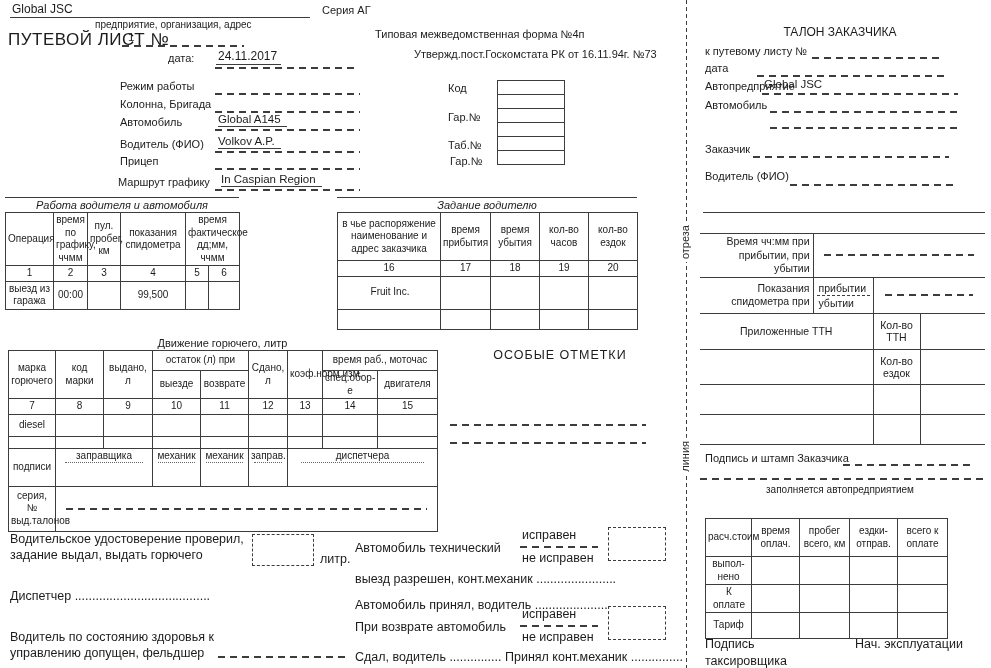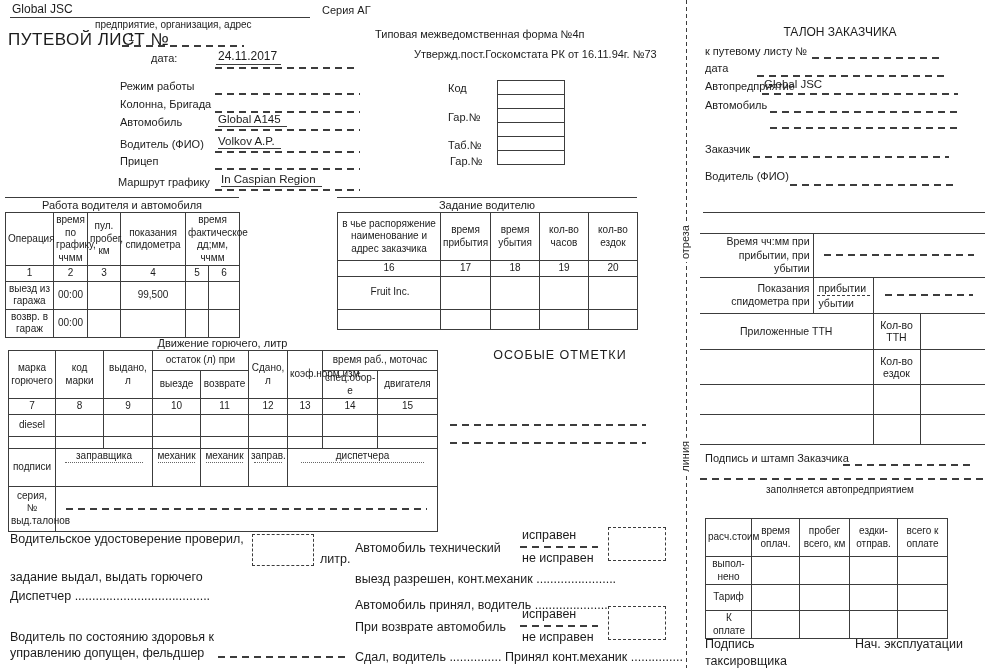--- a/index.html
+++ b/index.html
@@ -9,21 +9,21 @@
   .abs { position:absolute; }
   .dash { background-image:repeating-linear-gradient(to right,#3c3c3c 0 7px,transparent 7px 12px); height:2px; }
   .vdash { background-image:repeating-linear-gradient(to bottom,#3c3c3c 0 4px,transparent 4px 7px); width:1px; }
   .hline { border-top:1px solid #3c3c3c; }
   .sm { font-size:10px; }
   .md { font-size:11px; }
   .lg { font-size:12.5px; }
   .center { text-align:center; }
   table { border-collapse:collapse; table-layout:fixed; }
   .grid td { border:1px solid #3c3c3c; text-align:center; vertical-align:middle; padding:1px 2px; font-size:10px; line-height:1.25; color:#1c1c1c; }
-  .tbl-title { border-top:1px solid #3c3c3c; text-align:center; font-size:11px; padding-top:1px; }
+  .tbl-title { border-top:1px solid #3c3c3c; text-align:center; font-size:11px; padding-top:1px;font-style:italic; }
   .plain-title { text-align:center; font-size:11px; }
   .sig { display:flex; flex-direction:column; justify-content:space-between; height:100%; }
   .sig .dots { border-bottom:1px dotted #666; width:85%; margin:0 auto; }
   .dbox { border:1.5px dashed #3c3c3c; background:#fff; }
   .tm td { border:none; vertical-align:middle; font-size:10.5px; padding:1px 3px; }
   .tm .bt { border-top:1px solid #3c3c3c; }
   .tm .bb { border-bottom:1px solid #3c3c3c; }
   .tm .br { border-right:1px solid #3c3c3c; }
   .tm .bl { border-left:1px solid #3c3c3c; }
   .tm .lbl { text-align:right; line-height:1.3;margin-top:16px; }
@@ -43,21 +43,21 @@
   <div class="abs md" style="left:322px; top:4px;">Серия АГ</div>
   <div class="abs sm" style="left:95px; top:19px;">предприятие, организация, адрес</div>
 
   <div class="abs" style="left:8px; top:30px; font-size:17px; letter-spacing:0.5px;">ПУТЕВОЙ ЛИСТ №</div>
   <div class="abs" style="left:128px; top:31px; font-size:11.5px;">1</div>
   <div class="abs dash" style="left:122px; top:45px; width:122px;"></div>
 
   <div class="abs md" style="left:375px; top:28px;">Типовая межведомственная форма №4п</div>
   <div class="abs md" style="left:373px; top:48px;margin-left:41px;">Утвержд.пост.Госкомстата РК от 16.11.94г. №73</div>
 
-  <div class="abs md" style="left:151px; top:52px;">дата:</div>
+  <div class="abs md" style="left:168px; top:52px;">дата:</div>
   <div class="abs usol" style="left:216px; top:49px; font-size:12px; padding:0 4px 1px 2px;">24.11.2017</div>
   <div class="abs dash" style="left:215px; top:67px; width:142px;"></div>
 
   <div class="abs md flabel" style="left:120px; top:80px;text-align:right;">Режим работы</div>
   <div class="abs dash" style="left:215px; top:93px; width:145px;"></div>
 
   <div class="abs md flabel" style="left:120px; top:98px;">Колонна, Бригада</div>
   <div class="abs dash" style="left:215px; top:111px; width:145px;"></div>
 
   <div class="abs md flabel" style="left:120px; top:116px;">Автомобиль</div>
@@ -126,28 +126,20 @@
       <td>3</td>
       <td>4</td>
       <td>5</td>
       <td>6</td>
     </tr>
     <tr>
       <td style="height:26px;">выезд из гаража</td>
       <td>00:00</td>
       <td></td>
       <td>99,500</td>
-      <td></td>
-      <td></td>
-    </tr>
-    <tr>
-      <td style="height:24px;">возвр. в гараж</td>
-      <td>00:00</td>
-      <td></td>
-      <td></td>
       <td></td>
       <td></td>
     </tr>
   </tbody>
     </table>
 
   <div class="abs tbl-title" style="left:337px; top:197px; width:300px;">Задание водителю</div>
   <table class="abs grid" style="left:337px; top:212px; width:300px;">
     <colgroup>
         <col style="width:103px">
@@ -290,21 +282,21 @@
           </td>
     </tr>
   </tbody>
     </table>
 
   <div class="abs caps center" style="left:470px; top:348px; width:180px; font-size:12.5px;">ОСОБЫЕ ОТМЕТКИ</div>
   <div class="abs dash" style="left:450px; top:424px; width:196px;"></div>
   <div class="abs dash" style="left:450px; top:442px; width:196px;"></div>
 
   <div class="abs lg" style="left:10px; top:532px;">Водительское удостоверение проверил,</div>
-  <div class="abs lg" style="left:10px; top:548px;margin-top:22px;">задание выдал, выдать горючего</div>
+  <div class="abs lg" style="left:10px; top:548px;">задание выдал, выдать горючего</div>
   <div class="abs dbox" style="left:252px; top:534px; width:62px; height:32px;"></div>
   <div class="abs lg" style="left:320px; top:552px;">литр.</div>
 
   <div class="abs lg" style="left:10px; top:589px;"><span>Диспетчер</span> <span>.......................................</span></div>
 
   <div class="abs lg" style="left:10px; top:630px;">Водитель по состоянию здоровья к</div>
   <div class="abs lg" style="left:10px; top:646px;">управлению допущен, фельдшер</div>
   <div class="abs dash" style="left:218px; top:656px; width:128px;"></div>
 
   <div class="abs lg" style="left:355px; top:541px;">Автомобиль технический</div>
@@ -422,28 +414,28 @@
       <td>всего к оплате</td>
     </tr>
     <tr>
       <td style="height:26px;">выпол-нено</td>
       <td></td>
           <td></td>
       <td></td>
           <td></td>
     </tr>
     <tr>
+      <td class="tal" style="height:26px; padding-left:3px;">К оплате</td>
+      <td></td>
+          <td></td>
+      <td></td>
+          <td></td>
+    </tr>
+    <tr>
       <td style="height:26px;">Тариф</td>
-      <td></td>
-          <td></td>
-      <td></td>
-          <td></td>
-    </tr>
-    <tr>
-      <td class="tal" style="height:26px; padding-left:3px;">К оплате</td>
       <td></td>
           <td></td>
       <td></td>
           <td></td>
     </tr>
   </tbody>
     </table>
 
   <div class="abs lg" style="left:705px; top:636px; width:100px; line-height:1.35;">Подпись таксировщика</div>
   <div class="abs lg" style="left:855px; top:636px; width:110px; line-height:1.35;">Нач. эксплуатации</div>

